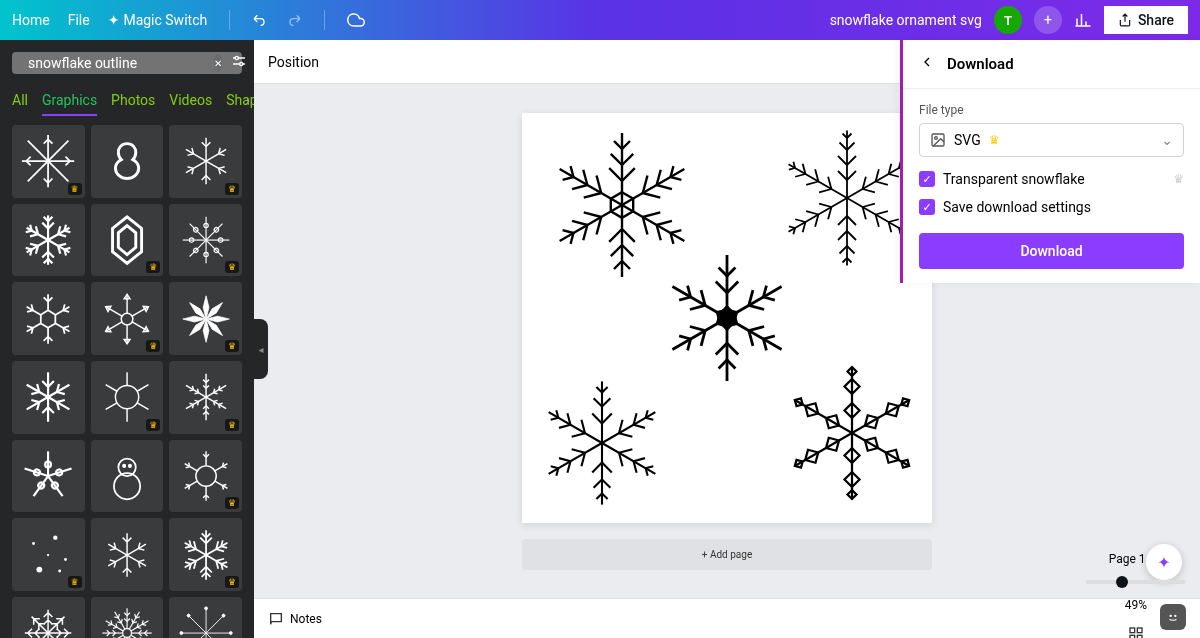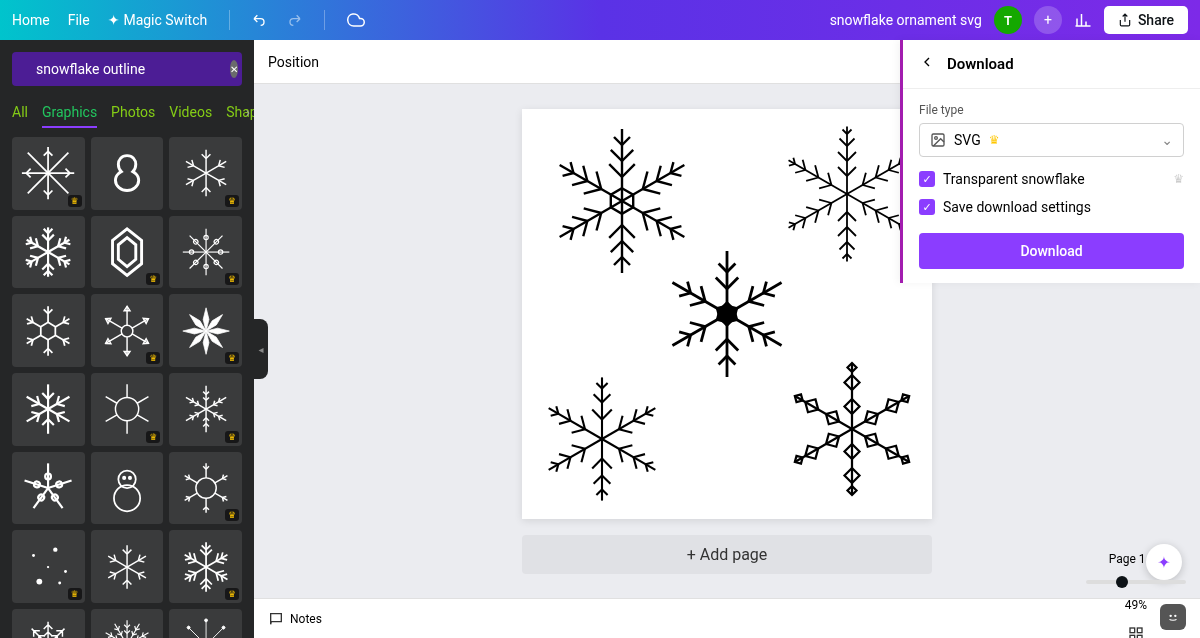--- a/index.html
+++ b/index.html
@@ -3,50 +3,50 @@
 <meta charset="utf-8">
 <style>
 * { margin: 0; padding: 0; box-sizing: border-box; font-family: -apple-system, BlinkMacSystemFont, "Segoe UI", Roboto, sans-serif; }
 body { width: 1200px; height: 638px; overflow: hidden; background: #ebecf0; }
 
 .topbar { height: 40px; background: linear-gradient(90deg, #00c4cc 0%, #5a32e6 50%, #7d2ae8 100%); display: flex; align-items: center; padding: 0 12px; color: white; font-size: 14px; }
 .topbar-left { display: flex; align-items: center; gap: 18px; }
 .topbar-item { cursor: pointer; display: flex; align-items: center; gap: 4px; }
 .topbar-divider { width: 1px; height: 20px; background: rgba(255,255,255,0.3); margin: 0 4px; }
 .topbar-right { margin-left: auto; display: flex; align-items: center; gap: 12px; }
-.share-btn { background: white; color: #0d1216; padding: 6px 14px; border-radius: 5px; display: flex; align-items: center; gap: 6px; font-weight: 500; }
+.share-btn { background: white; color: #0d1216; padding: 6px 14px; border-radius: 0; display: flex; align-items: center; gap: 6px; font-weight: 500; }
 .avatar { width: 28px; height: 28px; border-radius: 50%; background: #14a800; display: flex; align-items: center; justify-content: center; font-weight: 600; font-size: 13px; }
 .plus-circle { width: 28px; height: 28px; border-radius: 50%; background: rgba(255,255,255,0.2); display: flex; align-items: center; justify-content: center; }
 
 .main { display: flex; height: 598px; }
 
 .sidebar { width: 254px; background: #252627; color: white; display: flex; flex-direction: column; }
 .search-wrap { padding: 12px; }
-.search-box { background: #4c1d95; border-radius: 4px; display: flex; align-items: center; padding: 6px 8px; gap: 16px; }
+.search-box { background: #737373; border-radius: 4px; display: flex; align-items: center; padding: 0 8px; gap: 8px; }
 .search-input { background: transparent; border: none; color: white; font-size: 14px; outline: none; flex: 1; }
 .search-clear { width: 18px; height: 18px; border-radius: 50%; background: #6a6b6c; display: flex; align-items: center; justify-content: center; font-size: 10px; cursor: pointer; }
 .filter-icon { cursor: pointer; }
 
 .tabs { display: flex; padding: 0 12px; gap: 14px; font-size: 14px; border-bottom: 1px solid transparent; position: relative; }
 .tab { padding: 6px 0; cursor: pointer; color: #84cc16; white-space: nowrap; }
 .tab.active { color: #22c55e; border-bottom: 2px solid #8b3dff; font-weight: 400; }
 .tab-arrow { position: absolute; right: 4px; top: 6px; color: #a0a0a0; }
 
 .results { flex: 1; overflow: hidden; padding: 8px 12px; display: grid; grid-template-columns: repeat(3, 1fr); gap: 6px; }
 .result-item { aspect-ratio: 1; background: #3a3b3c; border-radius: 4px; display: flex; align-items: center; justify-content: center; position: relative; color: white; }
 .result-item .crown { position: absolute; right: 3px; bottom: 3px; font-size: 9px; color: #ffc700; background: rgba(0,0,0,0.6); border-radius: 3px; padding: 1px 3px; }
 .snow { width: 80%; height: 80%; }
 
 .canvas-area { flex: 1; display: flex; flex-direction: column; background: #ebecf0; position: relative; }
 .context-bar { height: 44px; background: white; border-bottom: 1px solid #e0e0e0; display: flex; align-items: center; padding: 0 14px; font-size: 14px; }
 .canvas-viewport { flex: 1; display: flex; flex-direction: column; align-items: center; justify-content: center; gap: 16px; padding: 20px; position: relative; }
 .lock-icons { position: absolute; top: 8px; right: 16px; display: flex; gap: 10px; color: #555; }
 .canvas-page { width: 410px; height: 410px; background: white; box-shadow: 0 2px 8px rgba(0,0,0,0.1); position: relative; }
 .canvas-page svg { position: absolute; }
-.add-page { width: 410px; padding: 10px; text-align: center; background: #e0e1e5; border-radius: 4px; font-size: 16px; color: #333; cursor: pointer; }
+.add-page { width: 410px; padding: 10px; text-align: center; background: #e0e1e5; border-radius: 4px; font-size: 10px; color: #333; cursor: pointer; }
 
 .download-panel { position: absolute; top: 0; right: 0; width: 300px; background: white; border-left: 3px solid #a21caf; box-shadow: -2px 0 8px rgba(0,0,0,0.05); z-index: 10; }
 .dl-header { display: flex; align-items: center; gap: 12px; padding: 14px 16px; border-bottom: 1px solid #eee; font-weight: 600; font-size: 15px; }
 .dl-back { cursor: pointer; }
 .dl-body { padding: 14px 16px; }
 .dl-label { font-size: 12px; color: #555; margin-bottom: 6px; }
 .dl-select { border: 1px solid #d0d0d0; border-radius: 4px; padding: 8px 10px; display: flex; align-items: center; gap: 8px; font-size: 14px; margin-bottom: 14px; cursor: pointer; }
 .dl-select .chev { margin-left: auto; color: #888; }
 .dl-check { display: flex; align-items: center; gap: 8px; font-size: 14px; margin-bottom: 12px; cursor: pointer; }
 .dl-check .box { width: 16px; height: 16px; background: #8b3dff; border-radius: 3px; display: flex; align-items: center; justify-content: center; color: white; font-size: 11px; }

